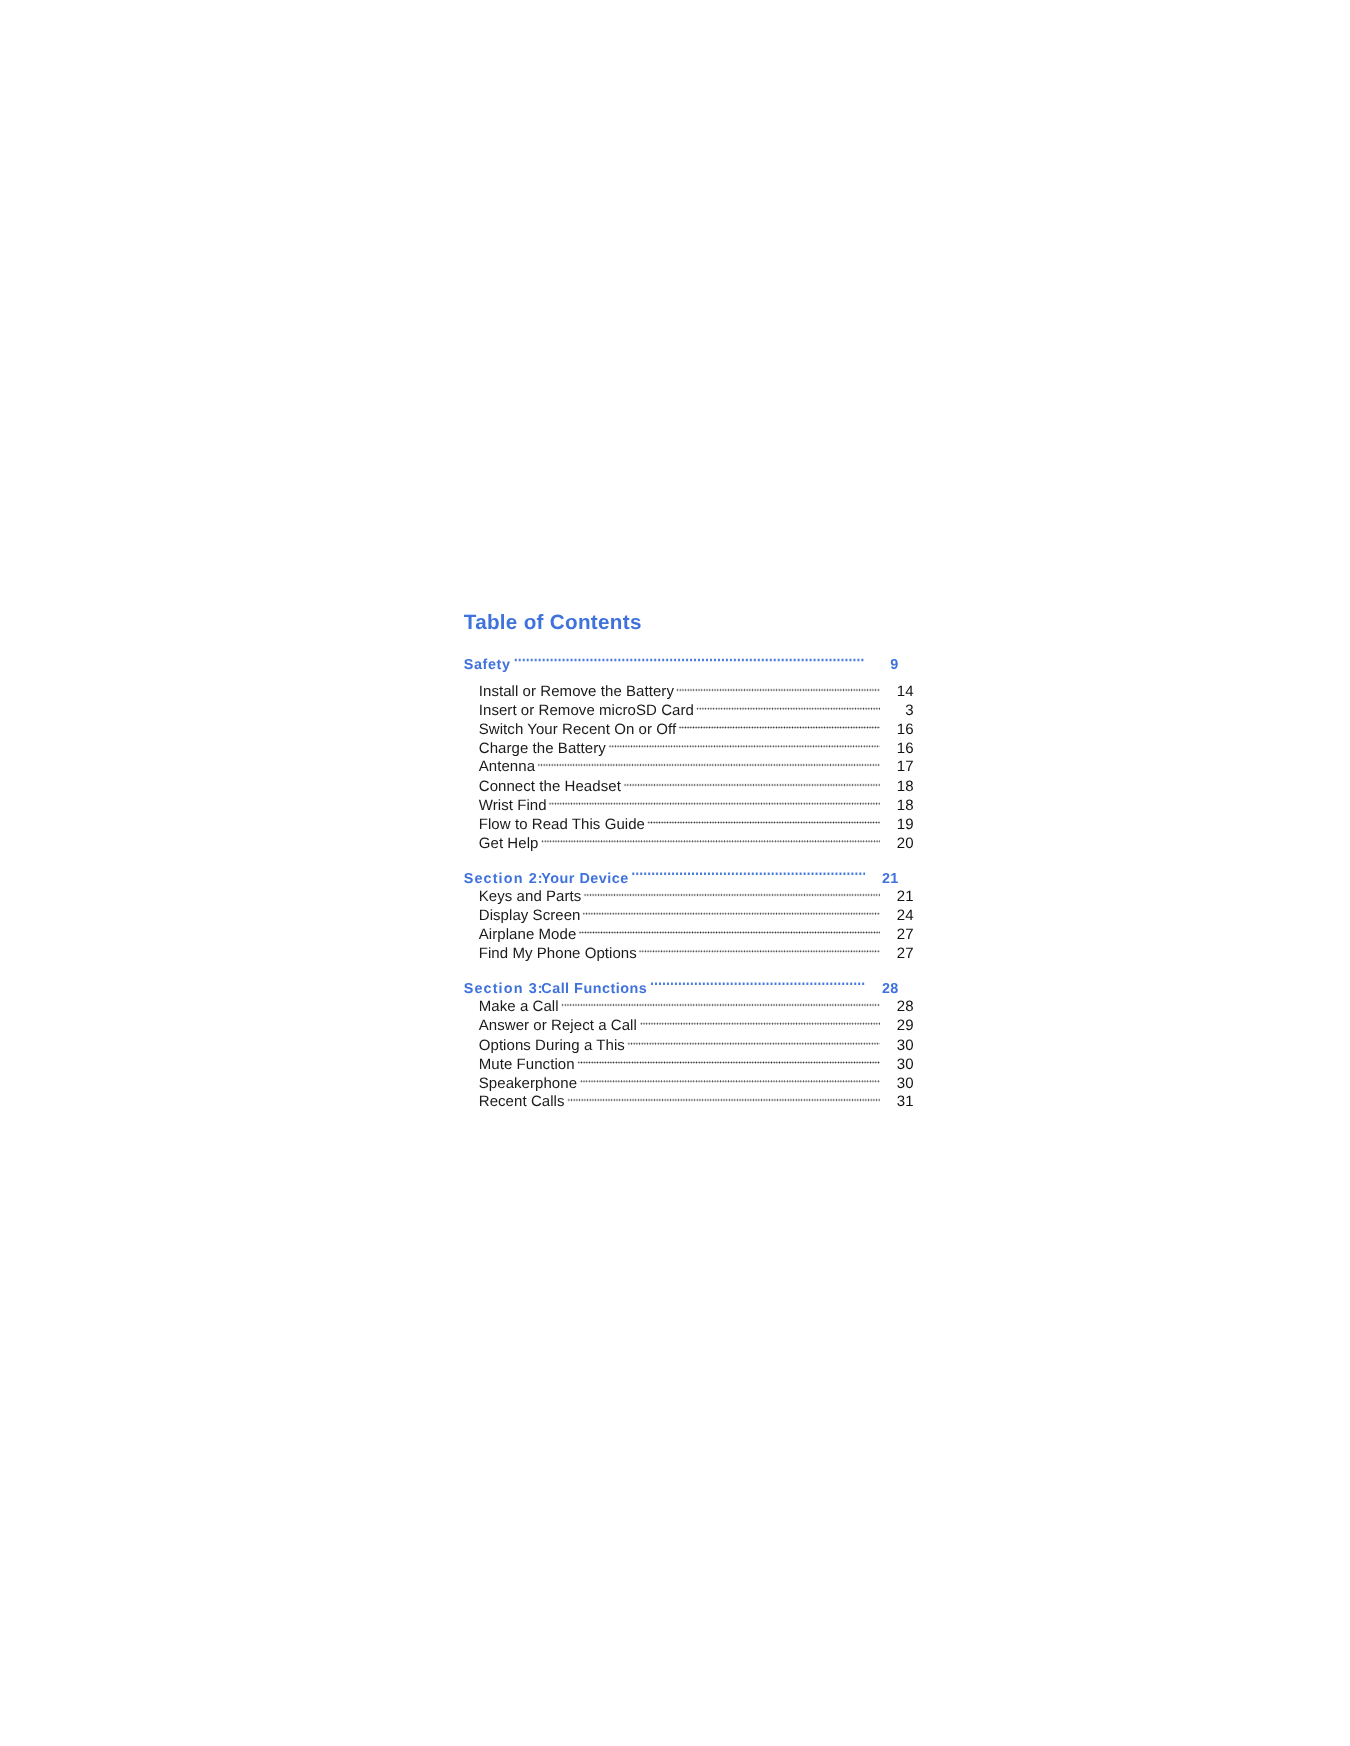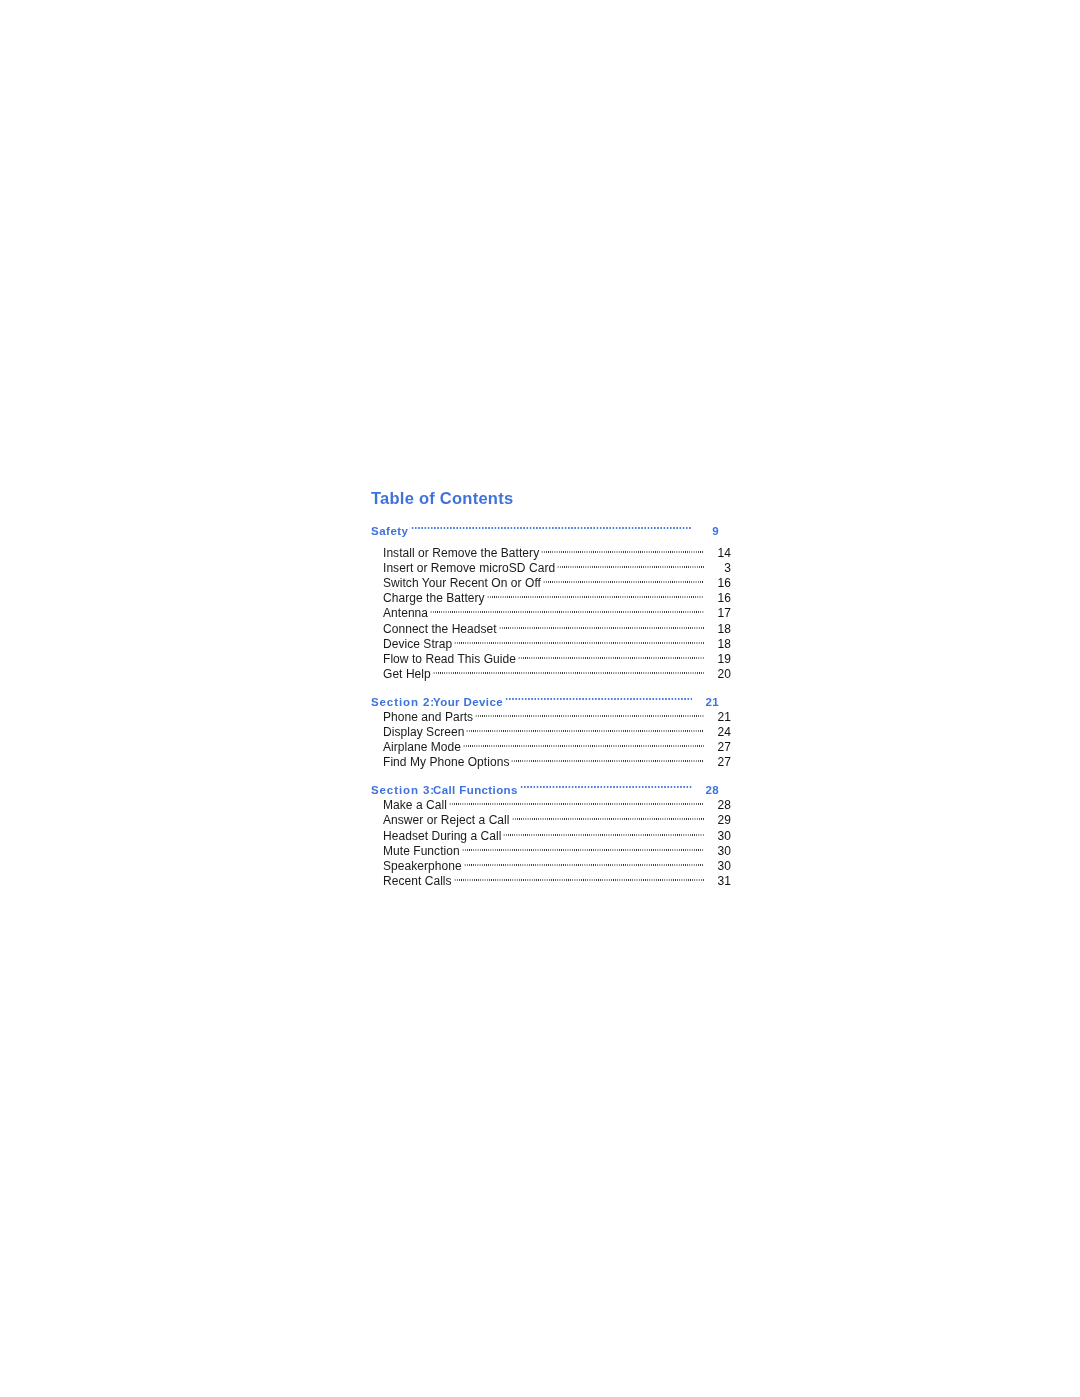--- a/index.html
+++ b/index.html
@@ -173,42 +173,42 @@
           <span class="label">Antenna</span>
           <span class="leader"></span>
           <span class="pageno">17</span>
         </div>
         <div class="row level2">
           <span class="label">Connect the Headset</span>
           <span class="leader"></span>
           <span class="pageno">18</span>
         </div>
         <div class="row level2">
-          <span class="label">Device Strap</span>
+          <span class="label">Wrist Find</span>
           <span class="leader"></span>
           <span class="pageno">18</span>
         </div>
         <div class="row level2">
           <span class="label">Flow to Read This Guide</span>
           <span class="leader"></span>
           <span class="pageno">19</span>
         </div>
         <div class="row level2">
           <span class="label">Get Help</span>
           <span class="leader"></span>
           <span class="pageno">20</span>
         </div>
         <div class="group-gap"></div>
         <div class="row level1">
           <span class="label"><span class="sec-prefix">Section 2:</span><span class="sec-name">Your Device</span></span>
           <span class="leader"></span>
           <span class="pageno">21</span>
         </div>
         <div class="row level2">
-          <span class="label">Phone and Parts</span>
+          <span class="label">Keys and Parts</span>
           <span class="leader"></span>
           <span class="pageno">21</span>
         </div>
         <div class="row level2">
           <span class="label">Display Screen</span>
           <span class="leader"></span>
           <span class="pageno">24</span>
         </div>
         <div class="row level2">
           <span class="label">Airplane Mode</span>
@@ -230,21 +230,21 @@
           <span class="label">Make a Call</span>
           <span class="leader"></span>
           <span class="pageno">28</span>
         </div>
         <div class="row level2">
           <span class="label">Answer or Reject a Call</span>
           <span class="leader"></span>
           <span class="pageno">29</span>
         </div>
         <div class="row level2">
-          <span class="label">Headset During a Call</span>
+          <span class="label">Options During a This</span>
           <span class="leader"></span>
           <span class="pageno">30</span>
         </div>
         <div class="row level2">
           <span class="label">Mute Function</span>
           <span class="leader"></span>
           <span class="pageno">30</span>
         </div>
         <div class="row level2">
           <span class="label">Speakerphone</span>

